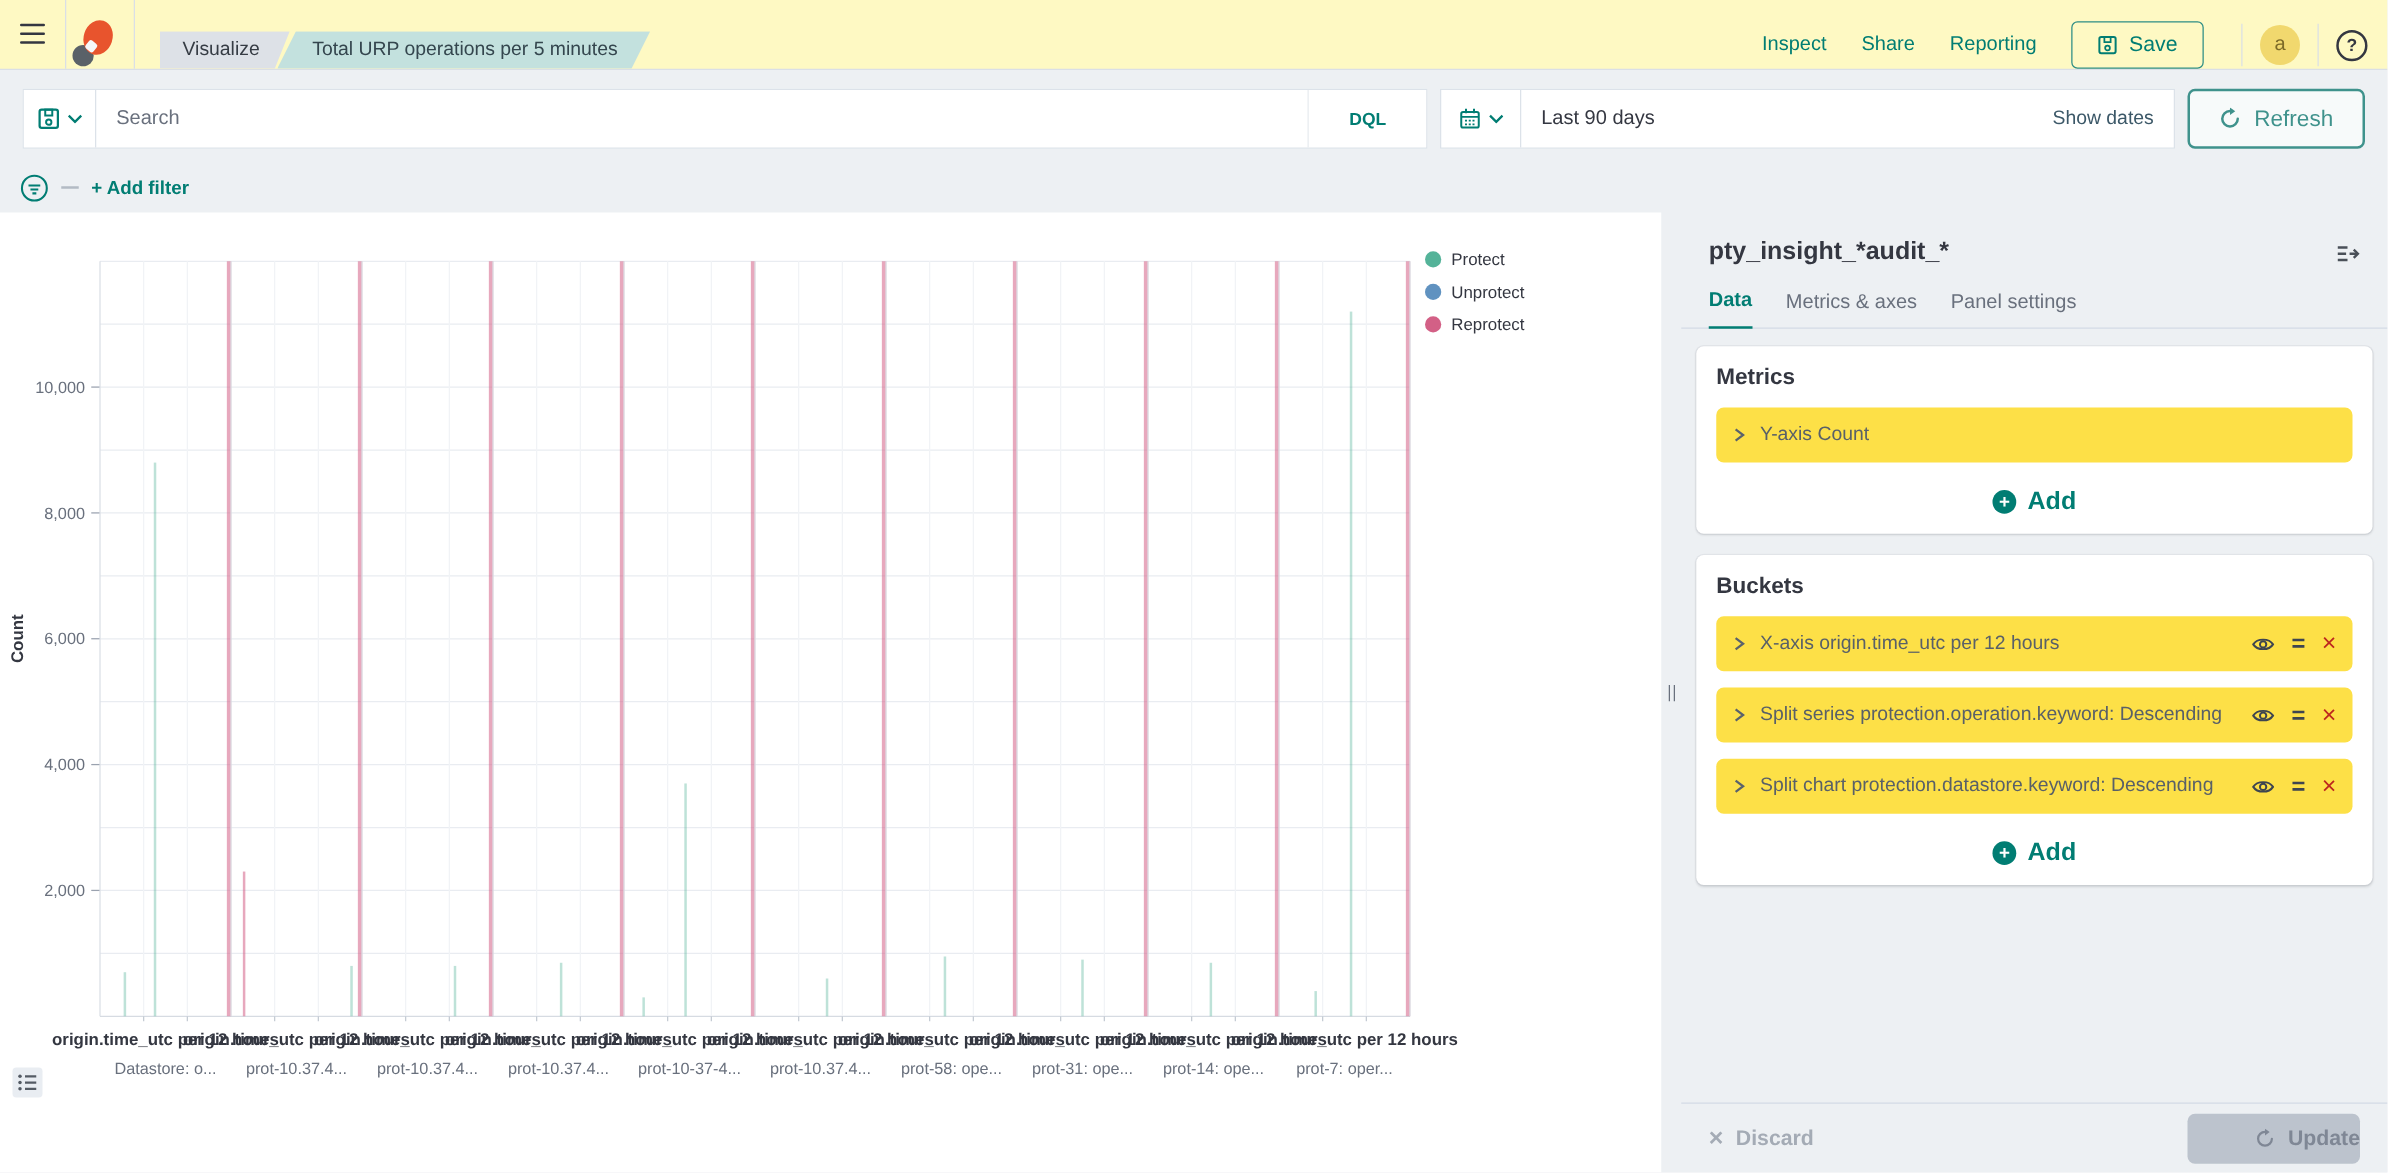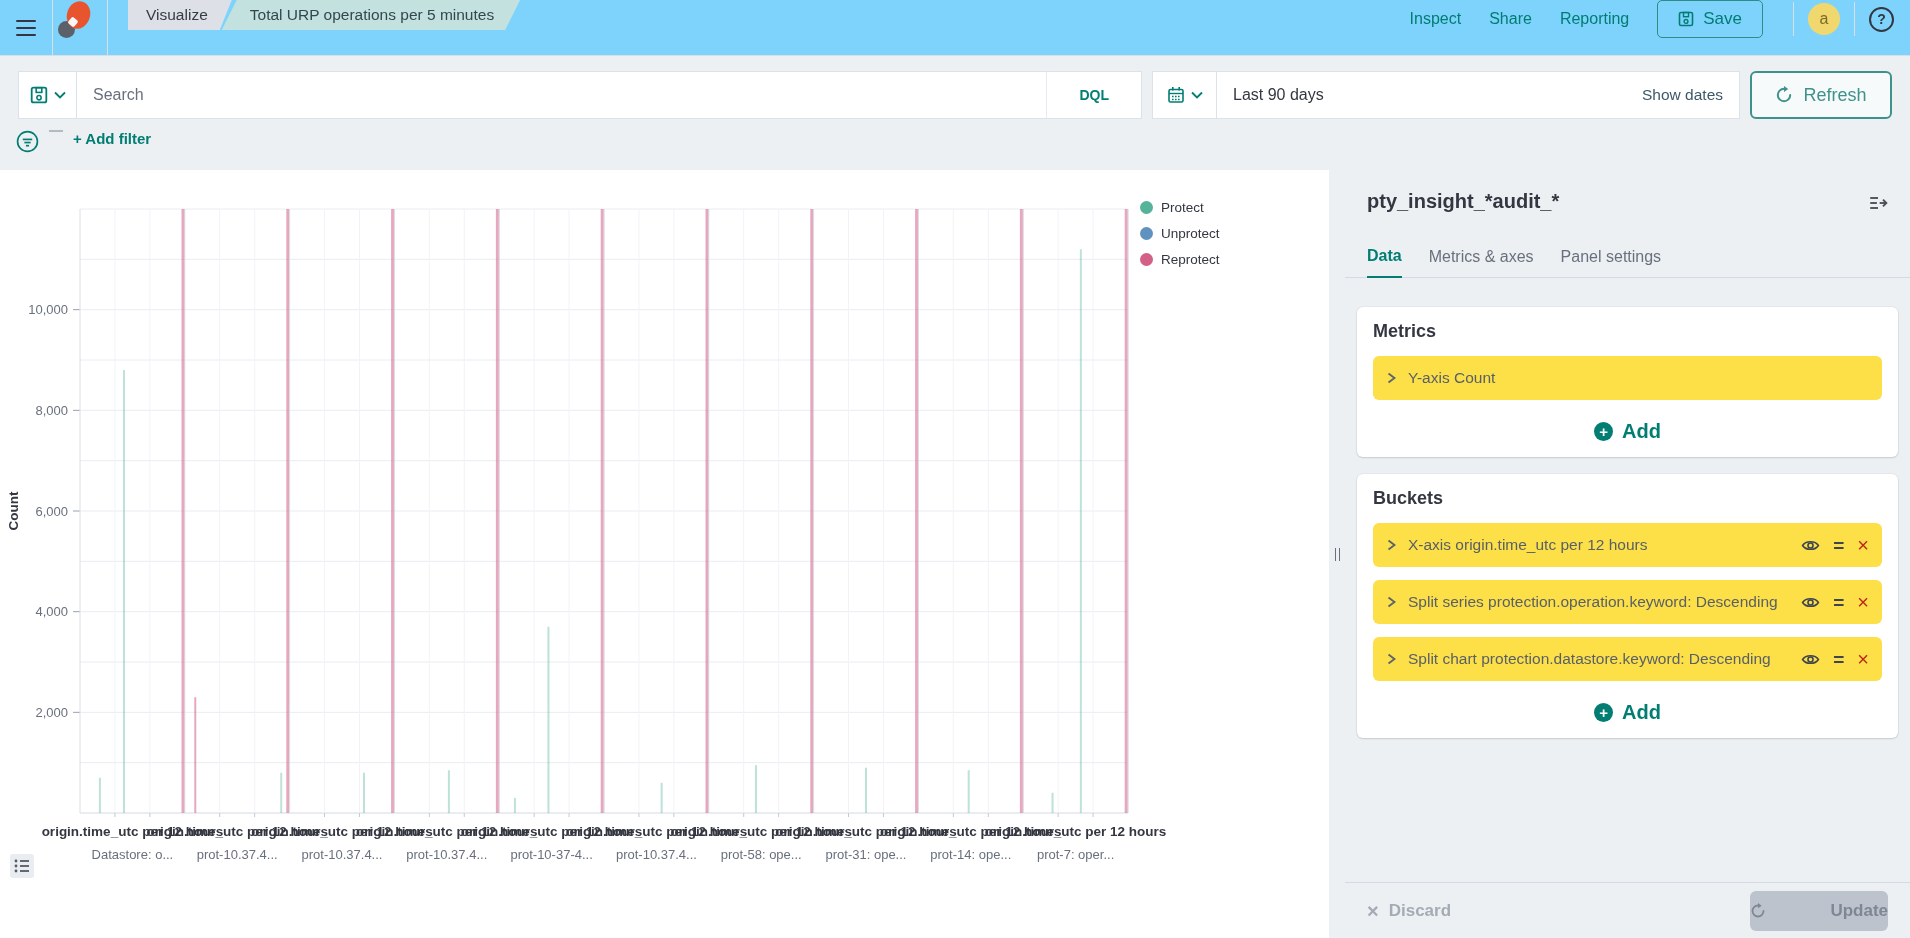--- a/index.html
+++ b/index.html
@@ -7,21 +7,21 @@
   body { font-family:"Liberation Sans", sans-serif; background:#edf0f3; color:#343741; }
   .app { width:1910px; height:938px; display:flex; flex-direction:column; }
 
   
   .banner { height:49px; background:#1a2733; display:flex; align-items:center; padding-left:14px; flex:0 0 auto; }
   .brand { font-size:27px; font-weight:700; letter-spacing:2px; color:#828a91; display:flex; align-items:center; }
   .brand .logo-o { width:21px; height:24px; background:#e8542d; border-radius:50%; margin:0 2px; position:relative; display:inline-block; }
   .brand .logo-o::after { content:""; position:absolute; left:6px; top:5px; width:8px; height:14px; background:#565d63; border-radius:4px; transform:rotate(38deg); }
 
   
-  .toolbar { height:56px; background:#7dd3fc; border-bottom:1px solid #dadfe6; display:flex; align-items:flex-start; flex:0 0 auto; }
+  .toolbar { height:56px; background:#fef9c3; border-bottom:1px solid #dadfe6; display:flex; align-items:flex-end; flex:0 0 auto; }
   .hamburger { width:52px; height:56px; display:flex; flex-direction:column; align-items:center; justify-content:center; cursor:pointer; background:transparent; border:none; }
   .hamburger span { display:block; width:20px; height:2.5px; background:#343741; margin:2.3px 0; border-radius:1px; }
   .plogo { width:34px; height:40px; position:relative; margin:0 16px 0 4px; }
   .plogo .g { position:absolute; left:1px; bottom:2px; width:17px; height:17px; border-radius:50%; background:#5a6168; }
   .plogo .or { position:absolute; right:1px; top:1px; width:23px; height:28px; border-radius:50%; background:#e8542d; transform:rotate(18deg); }
   .plogo .w { position:absolute; left:12px; top:18px; width:8px; height:8px; background:#f5f7f9; border-radius:2px; transform:rotate(40deg); }
   .tdivider { width:1px; height:56px; background:#dadfe6; }
   .crumbs { display:flex; align-items:center; margin-left:20px; }
   .crumb { height:30px; display:flex; align-items:center; font-size:15.5px; cursor:pointer; }
   .crumb.gray { background:#dde1e7; color:#363c44; padding:0 24px 0 18px; clip-path:polygon(0 0,100% 0,calc(100% - 12px) 100%,0 100%); }
@@ -41,37 +41,37 @@
   .seg.cal { width:64px; }
   .search-input { flex:1; border:none; outline:none; font-size:16px; color:#343741; padding:0 16px; font-family:inherit; background:transparent; height:100%; }
   .search-input::placeholder { color:#69707d; }
   .dql { padding:0 32px; color:#017d73; font-weight:700; font-size:14px; height:100%; display:flex; align-items:center; border-left:1px solid #e7ebf0; cursor:pointer; }
   .date-box { width:588px; height:48px; background:#fff; border:1px solid #dce2e9; display:flex; align-items:center; }
   .date-text { flex:1; padding-left:16px; font-size:16px; color:#343741; cursor:pointer; }
   .show-dates { padding-right:16px; font-size:15.5px; color:#3c5868; cursor:pointer; background:none; border:none; font-family:inherit; }
   .refresh-btn { width:142px; height:48px; border:2px solid #3f928c; border-radius:6px; color:#3f928c; background:#f7fafa; font-size:18px; display:flex; align-items:center; justify-content:center; gap:10px; cursor:pointer; font-family:inherit; }
 
   
-  .filter-row { background:#edf0f3; height:40px; display:flex; align-items:flex-start; padding-left:16px; gap:10px; flex:0 0 auto; }
+  .filter-row { background:#edf0f3; height:40px; display:flex; align-items:center; padding-left:16px; gap:10px; flex:0 0 auto; }
   .dash { width:14px; height:2px; background:#b3bac4; }
   .add-filter { color:#017d73; font-weight:700; font-size:15px; cursor:pointer; background:none; border:none; font-family:inherit; }
 
   
   .content { flex:1; display:flex; min-height:0; background:#edf0f3; }
   .chart-area { width:1329px; background:#fff; position:relative; overflow:hidden; flex:0 0 auto; }
   .legend { position:absolute; left:1140px; top:30px; display:flex; flex-direction:column; gap:11px; }
   .legend-item { display:flex; align-items:center; gap:8px; cursor:pointer; }
   .legend-dot { width:13px; height:13px; border-radius:50%; flex:0 0 auto; }
   .legend-label { font-size:13.5px; color:#343741; }
   .legend-toggle { position:absolute; left:10px; top:684px; width:24px; height:24px; background:#e9edf2; border-radius:3px; display:flex; align-items:center; justify-content:center; cursor:pointer; border:none; }
   .resizer { width:16px; display:flex; align-items:center; justify-content:center; cursor:col-resize; flex:0 0 auto; }
   .resizer .grip { width:5px; height:13px; border-left:1.5px solid #69707d; border-right:1.5px solid #69707d; }
 
   
-  .side-panel { flex:1; display:flex; flex-direction:column; min-height:0;gap:15px; }
+  .side-panel { flex:1; display:flex; flex-direction:column; min-height:0; }
   .panel-head { padding:20px 22px 0; display:flex; align-items:flex-start; }
   .panel-title { font-size:20px; font-weight:600; color:#343741; flex:1; }
   .collapse-btn { background:none; border:none; cursor:pointer; margin-top:3px; color:#4a5058; }
   .panel-tabs { display:flex; gap:27px; padding:0 22px; margin-top:16px; border-bottom:1px solid #d3dae6; }
   .ptab { font-size:16px; color:#69707d; padding-bottom:11px; cursor:pointer; background:none; border:none; font-family:inherit; }
   .ptab.active { color:#017d73; font-weight:600; border-bottom:2px solid #017d73; margin-bottom:-1px; }
   .panel-scroll { flex:1; overflow:hidden; padding:14px 12px 0; }
   .card { background:#fff; border-radius:6px; box-shadow:0 1px 2px rgba(31,38,46,.14), 0 0 0 1px rgba(31,38,46,.04); padding:14px 16px 12px; margin-bottom:17px; }
   .card-heading { font-size:18px; font-weight:600; color:#343741; margin-bottom:14px; }
   .agg-row { background:#fde047; border-radius:6px; height:44px; display:flex; align-items:center; padding:0 13px; margin-bottom:13px; gap:11px; cursor:pointer; }
@@ -79,21 +79,21 @@
   .agg-icons { display:flex; align-items:center; gap:13px; }
   .icon-btn { background:none; border:none; cursor:pointer; display:flex; align-items:center; padding:0; }
   .eq { font-size:19px; font-weight:700; color:#3e4550; line-height:1; font-family:"Liberation Sans", sans-serif; }
   .xx { font-size:20px; color:#bd271e; line-height:1; }
   .add-row { display:flex; align-items:center; justify-content:center; gap:9px; padding:7px 0 2px; cursor:pointer; background:none; border:none; width:100%; font-family:inherit; }
   .plus { width:19px; height:19px; border-radius:50%; background:#017d73; color:#fff; font-size:15px; font-weight:700; display:flex; align-items:center; justify-content:center; line-height:1; }
   .add-label { color:#017d73; font-weight:700; font-size:20px; }
   .panel-footer { height:56px; border-top:1px solid #d3dae6; display:flex; align-items:center; padding:0 22px; flex:0 0 auto; }
   .discard { display:flex; align-items:center; gap:10px; color:#a4abb5; font-size:17px; font-weight:600; cursor:pointer; background:none; border:none; font-family:inherit; }
   .discard .x { font-size:20px; line-height:1; }
-  .update-btn { margin-left:auto; width:138px; height:40px; border-radius:6px; background:#bcc3cd; color:#7f8795; font-size:17px; font-weight:600; display:flex; align-items:center; justify-content:space-between; gap:10px; border:none; cursor:not-allowed; font-family:inherit; }
+  .update-btn { margin-left:auto; width:138px; height:40px; border-radius:6px; background:#bcc3cd; color:#7f8795; font-size:17px; font-weight:600; display:flex; align-items:center; justify-content:flex-end; gap:10px; border:none; cursor:not-allowed; font-family:inherit; }
 </style>
 </head>
 <body>
 
 <div class="app">
 
 
   <div class="toolbar">
     <button class="hamburger">
         <span></span>

